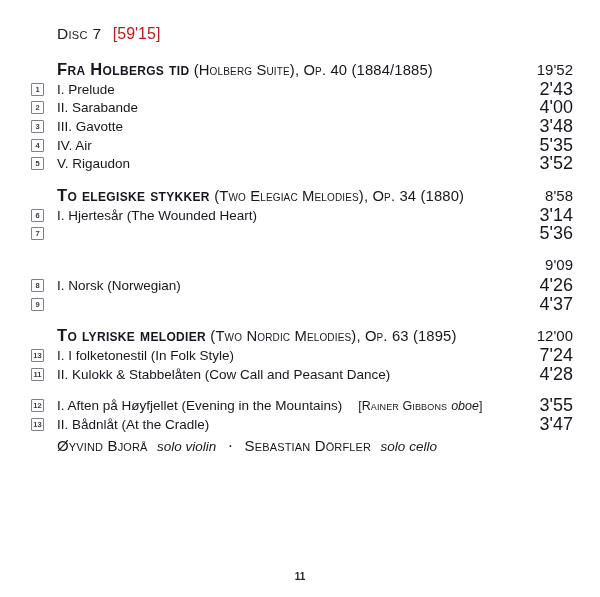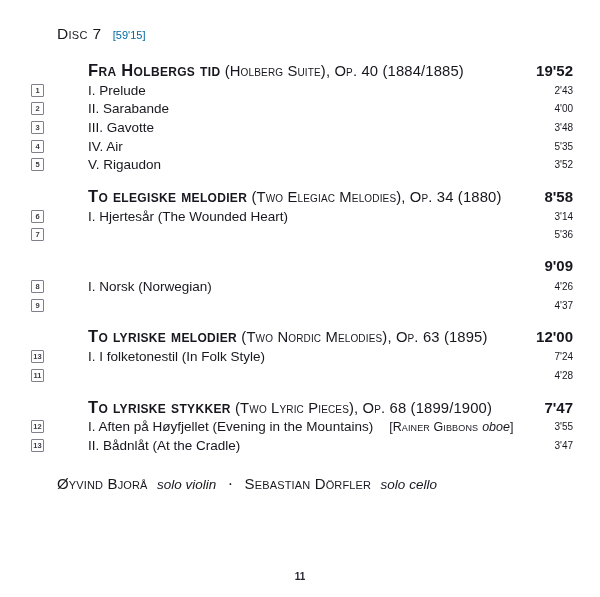--- a/index.html
+++ b/index.html
@@ -16,44 +16,44 @@
   .indent { margin-left: 26px; }
 
   
   .disc-line { line-height: 18px; }
   .disc-label {
     font-variant: small-caps;
     font-size: 15.5px;
     font-weight: 500;
     letter-spacing: 0.02em;
   }
-  .disc-duration { font-size: 11px; margin-left: 7px; color: #0369a1; margin-top: 48px; }
+  .disc-duration { font-size: 16px; margin-left: 7px; color: #b91c1c; margin-top: 48px; }
 
   
   .section { margin-top: 13px; }
   .section.first { margin-top: 17px; }
 
-  .row { display: flex; gap: 31px; }
+  .row { display: flex; }
   .numcol { width: 26px; flex: none; display: flex; align-items: center; }
 
   .heading-row { align-items: baseline; height: 20px; }
   .heading-main {
     font-variant: small-caps;
     font-weight: 700;
     font-size: 16.5px;
     letter-spacing: 0.02em;
   }
   .heading-rest {
     font-variant: small-caps;
     font-weight: 400;
     font-size: 14.8px;
     letter-spacing: 0.01em;
   }
-  .dur { margin-left: auto; font-size: 10px; flex: none; }
-  .heading-dur { font-size: 15px; font-weight: 700; }
+  .dur { margin-left: auto; font-size: 18px; flex: none; }
+  .heading-dur { font-size: 15px; font-weight: 400; }
 
   .track-row { align-items: center; height: 18.6px; }
   .track-title { font-size: 13.5px; }
 
   .tracknum-box {
     display: inline-flex;
     width: 13px; height: 13px;
     box-sizing: border-box;
     border: 1px solid #80808a;
     border-radius: 1px;
@@ -63,21 +63,21 @@
   }
 
   
   .bracket-credit { margin-left: 16px; font-size: 12.5px; white-space: nowrap; }
   .bracket-credit::before { content: "["; }
   .bracket-credit::after  { content: "]"; }
   .sc-name { font-variant: small-caps; letter-spacing: 0.01em; }
   .credit-role { font-style: italic; margin-left: 4px; }
 
   
-  .credit-line { margin-top: 20px; line-height: 18px; }
+  .credit-line { line-height: 24px; }
   .perf-name {
     font-variant: small-caps;
     font-size: 15px; font-weight: 500;
     letter-spacing: 0.01em;
   }
   .perf-role { font-style: italic; font-size: 13.5px; margin-left: 5px; }
   .credit-sep { margin: 0 7px; }
 
   .page-number {
     position: absolute;
@@ -136,21 +136,21 @@
           <span class="tracknum-box">5</span>
         </span>
       <span class="track-title">V. Rigaudon</span>
       <span class="dur">3'52</span>
     </div>
   </section>
 
   <section class="section">
     <div class="row heading-row">
       <span class="numcol"></span>
-      <span class="heading-title"><span class="heading-main">To elegiske melodier</span><span class="heading-rest"> (Two Elegiac Melodies), Op. 34 (1880)</span></span>
+      <span class="heading-title"><span class="heading-main">To elegiske stykker</span><span class="heading-rest"> (Two Elegiac Melodies), Op. 34 (1880)</span></span>
       <span class="dur heading-dur">8'58</span>
     </div>
     <div class="row track-row">
       <span class="numcol">
           <span class="tracknum-box">6</span>
         </span>
       <span class="track-title">I. Hjertesår (The Wounded Heart)</span>
       <span class="dur">3'14</span>
     </div>
     <div class="row track-row">
@@ -191,30 +191,26 @@
       <span class="numcol">
           <span class="tracknum-box">13</span>
         </span>
       <span class="track-title">I. I folketonestil (In Folk Style)</span>
       <span class="dur">7'24</span>
     </div>
     <div class="row track-row">
       <span class="numcol">
           <span class="tracknum-box">11</span>
         </span>
+      <span class="track-title">II. Kulokk &amp; Stabbelåten (Cow Call and Peasant Dance)</span>
       <span class="dur">4'28</span>
     </div>
   </section>
 
   <section class="section">
-    <div class="row heading-row">
-      <span class="numcol"></span>
-      <span class="heading-title"><span class="heading-main">To lyriske stykker</span><span class="heading-rest"> (Two Lyric Pieces), Op. 68 (1899/1900)</span></span>
-      <span class="dur heading-dur">7'47</span>
-    </div>
     <div class="row track-row">
       <span class="numcol">
           <span class="tracknum-box">12</span>
         </span>
       <span class="track-title"><span>I. Aften på Høyfjellet (Evening in the Mountains)</span><span class="bracket-credit"><span class="sc-name">Rainer Gibbons</span><i class="credit-role">oboe</i></span></span>
       <span class="dur">3'55</span>
     </div>
     <div class="row track-row">
       <span class="numcol">
           <span class="tracknum-box">13</span>

